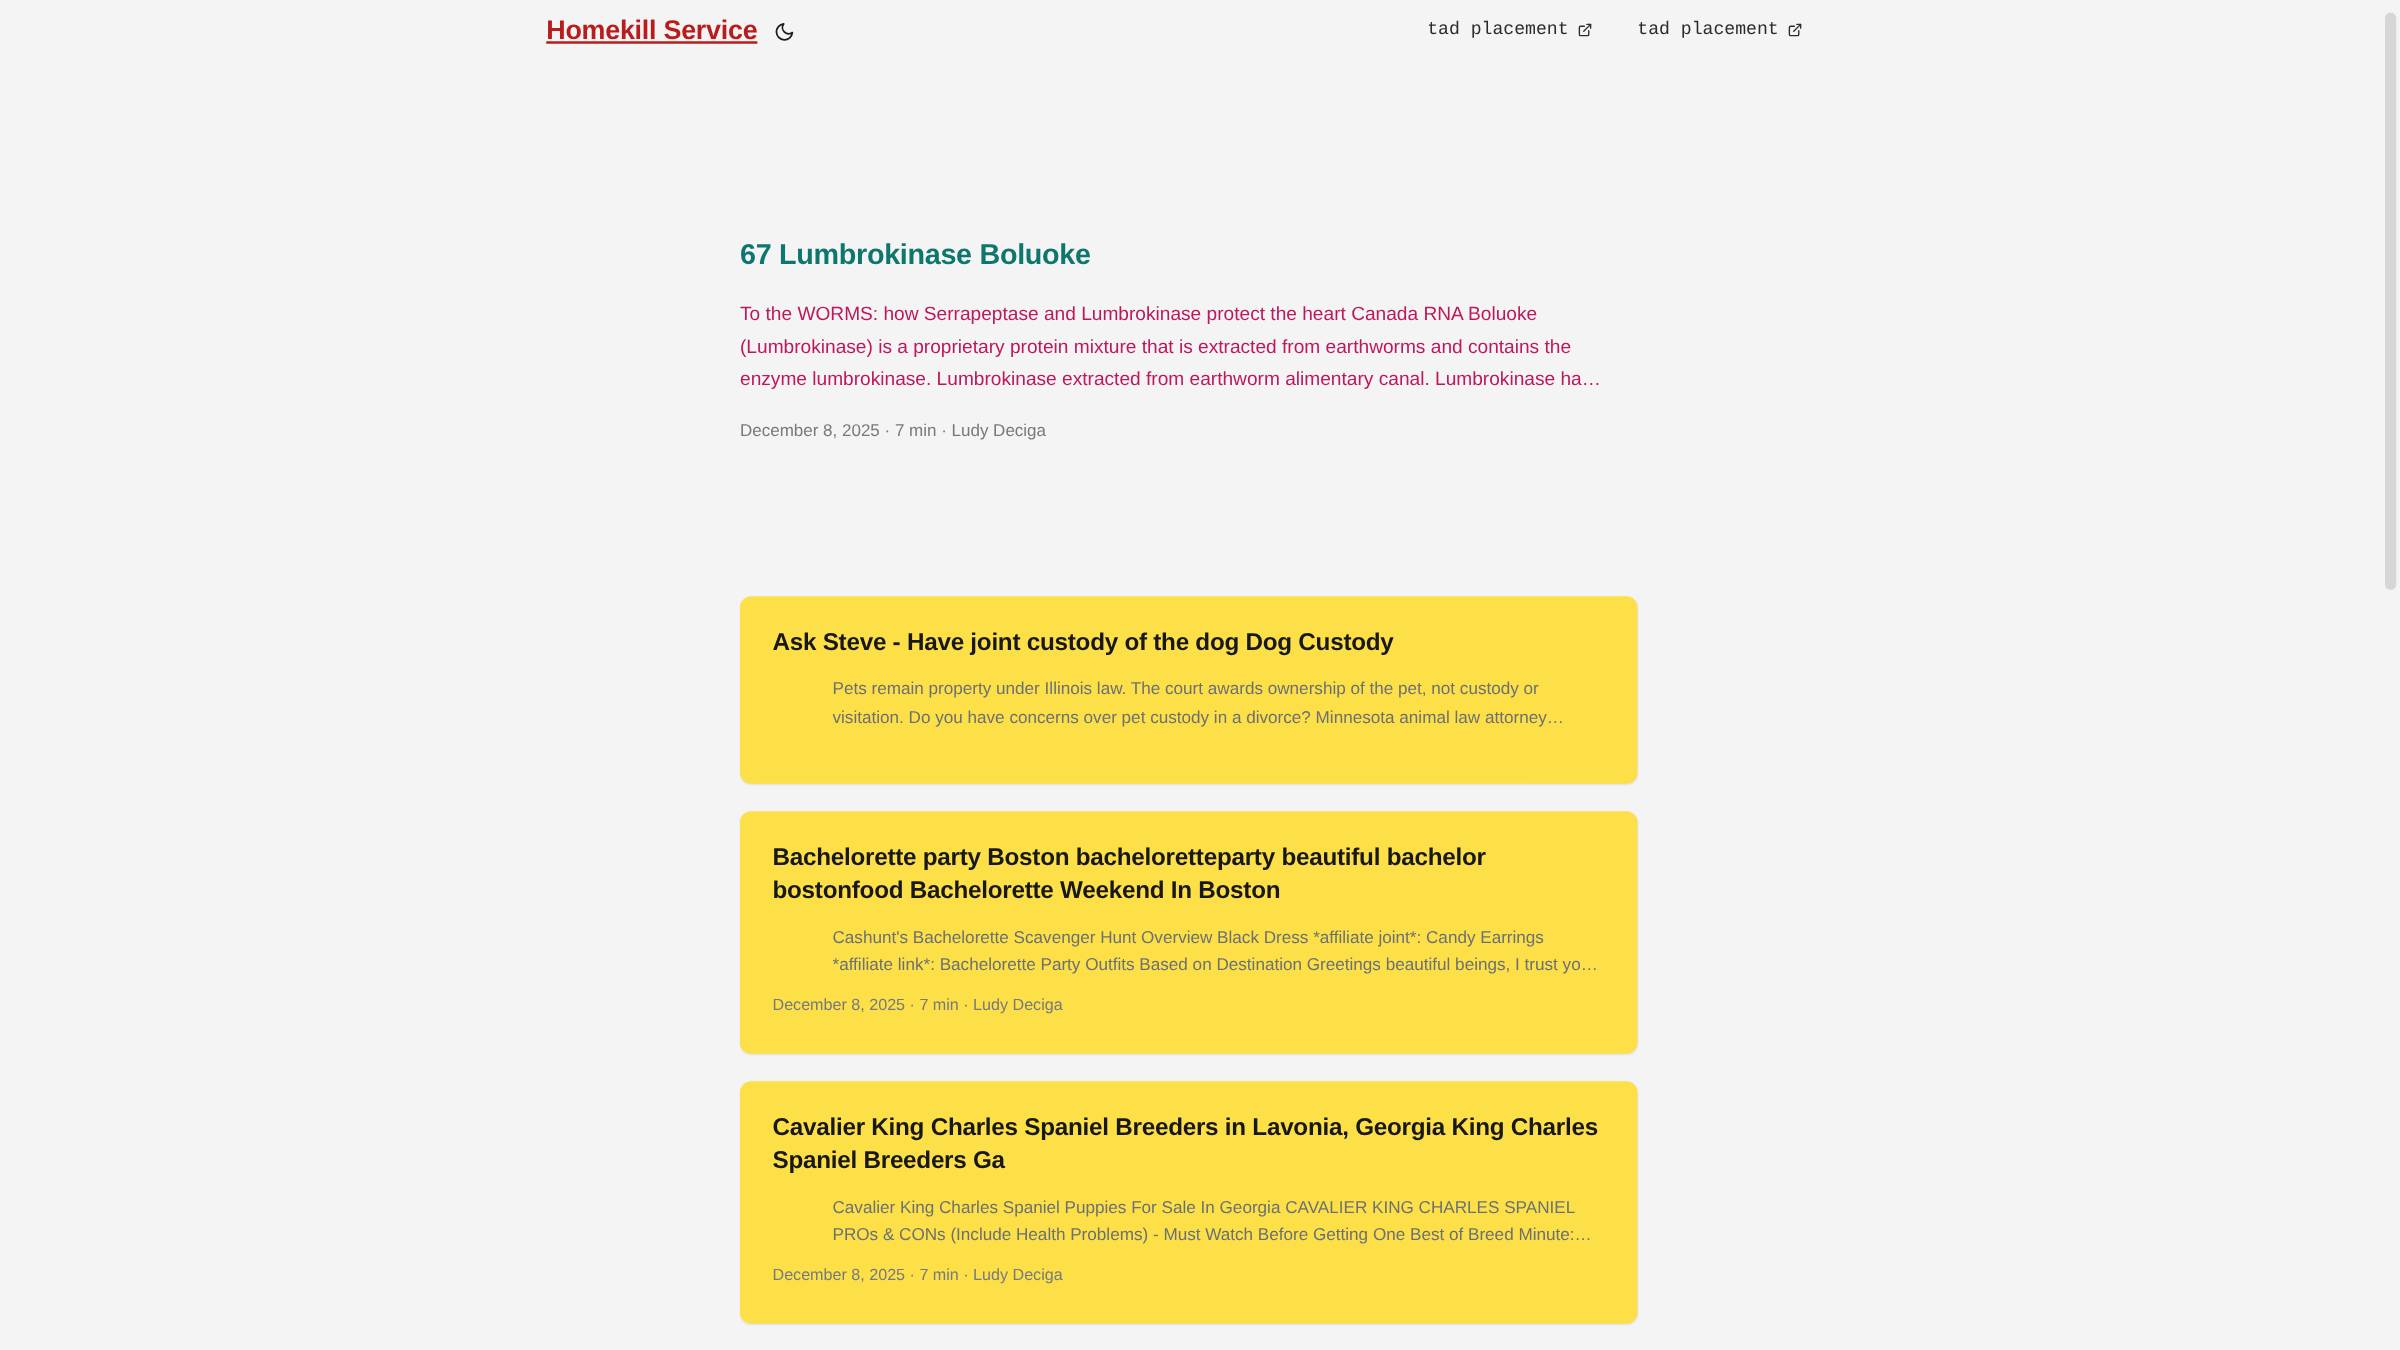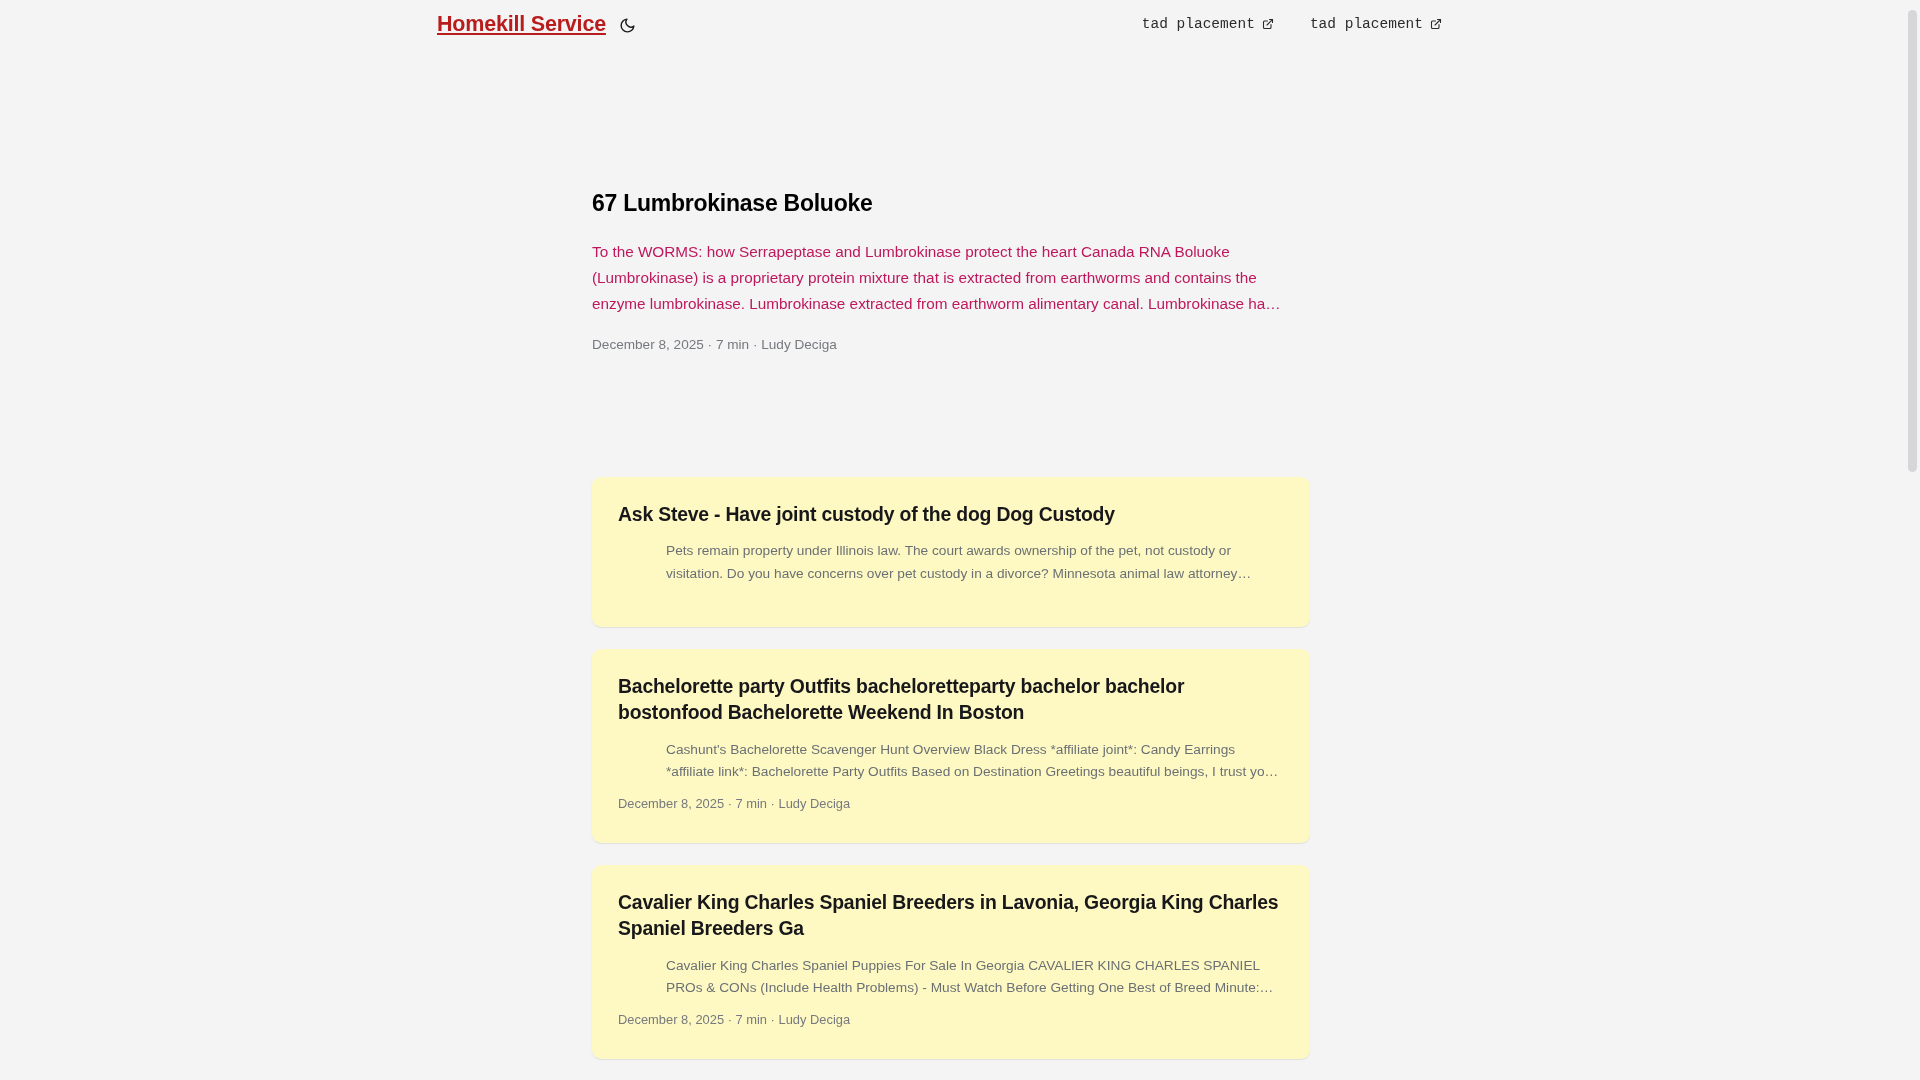--- a/index.html
+++ b/index.html
@@ -81,21 +81,21 @@
   .featured {
     position:absolute;
     top:189px;
     left:0;
     width:718px;
     padding:0;
   }
   .featured-title {
     font-size:23px;
     font-weight:bold;
-    color:#000000;
+    color:#0f766e;
     letter-spacing:-0.25px;
     line-height:1.3;
     margin-bottom:20px;
   }
   .featured-excerpt {
     font-size:15.3px;
     color:#be185d;
     line-height:1.72;
     max-height:79px;
     overflow:hidden;
@@ -114,21 +114,21 @@
   .cards {
     position:absolute;
     top:477px;
     left:0;
     width:718px;
     display:flex;
     flex-direction:column;
     gap:22px;
   }
   .card {
-    background:#fef9c3;
+    background:#fde047;
     border-radius:9px;
     box-shadow:0 1px 2px rgba(17,17,20,0.055), 0 1px 1px rgba(17,17,20,0.03);
     padding:24px 26px 30px 26px;
     width:718px;
   }
   .card-title {
     font-size:19.4px;
     font-weight:bold;
     color:#18181b;
     letter-spacing:-0.2px;
@@ -218,21 +218,21 @@
     </article>
 
     <div class="cards">
 
       <article class="card">
         <h3 class="card-title">Ask Steve - Have joint custody of the dog Dog Custody</h3>
         <p class="card-excerpt">Pets remain property under Illinois law. The court awards ownership of the pet, not custody or visitation. Do you have concerns over pet custody in a divorce? Minnesota animal law attorney Barbara J. Gislason is a…</p>
       </article>
 
       <article class="card">
-        <h3 class="card-title">Bachelorette party Outfits bacheloretteparty bachelor bachelor bostonfood Bachelorette Weekend In Boston</h3>
+        <h3 class="card-title">Bachelorette party Boston bacheloretteparty beautiful bachelor bostonfood Bachelorette Weekend In Boston</h3>
         <p class="card-excerpt">Cashunt's Bachelorette Scavenger Hunt Overview Black Dress *affiliate joint*: Candy Earrings *affiliate link*: Bachelorette Party Outfits Based on Destination Greetings beautiful beings, I trust you are well. Journey wit…</p>
         <div class="card-meta">December 8, 2025 · 7 min · Ludy Deciga</div>
       </article>
 
       <article class="card">
         <h3 class="card-title">Cavalier King Charles Spaniel Breeders in Lavonia, Georgia King Charles Spaniel Breeders Ga</h3>
         <p class="card-excerpt">Cavalier King Charles Spaniel Puppies For Sale In Georgia CAVALIER KING CHARLES SPANIEL PROs &amp; CONs (Include Health Problems) - Must Watch Before Getting One Best of Breed Minute: Cavalier King Charles…</p>
         <div class="card-meta">December 8, 2025 · 7 min · Ludy Deciga</div>
       </article>
 

